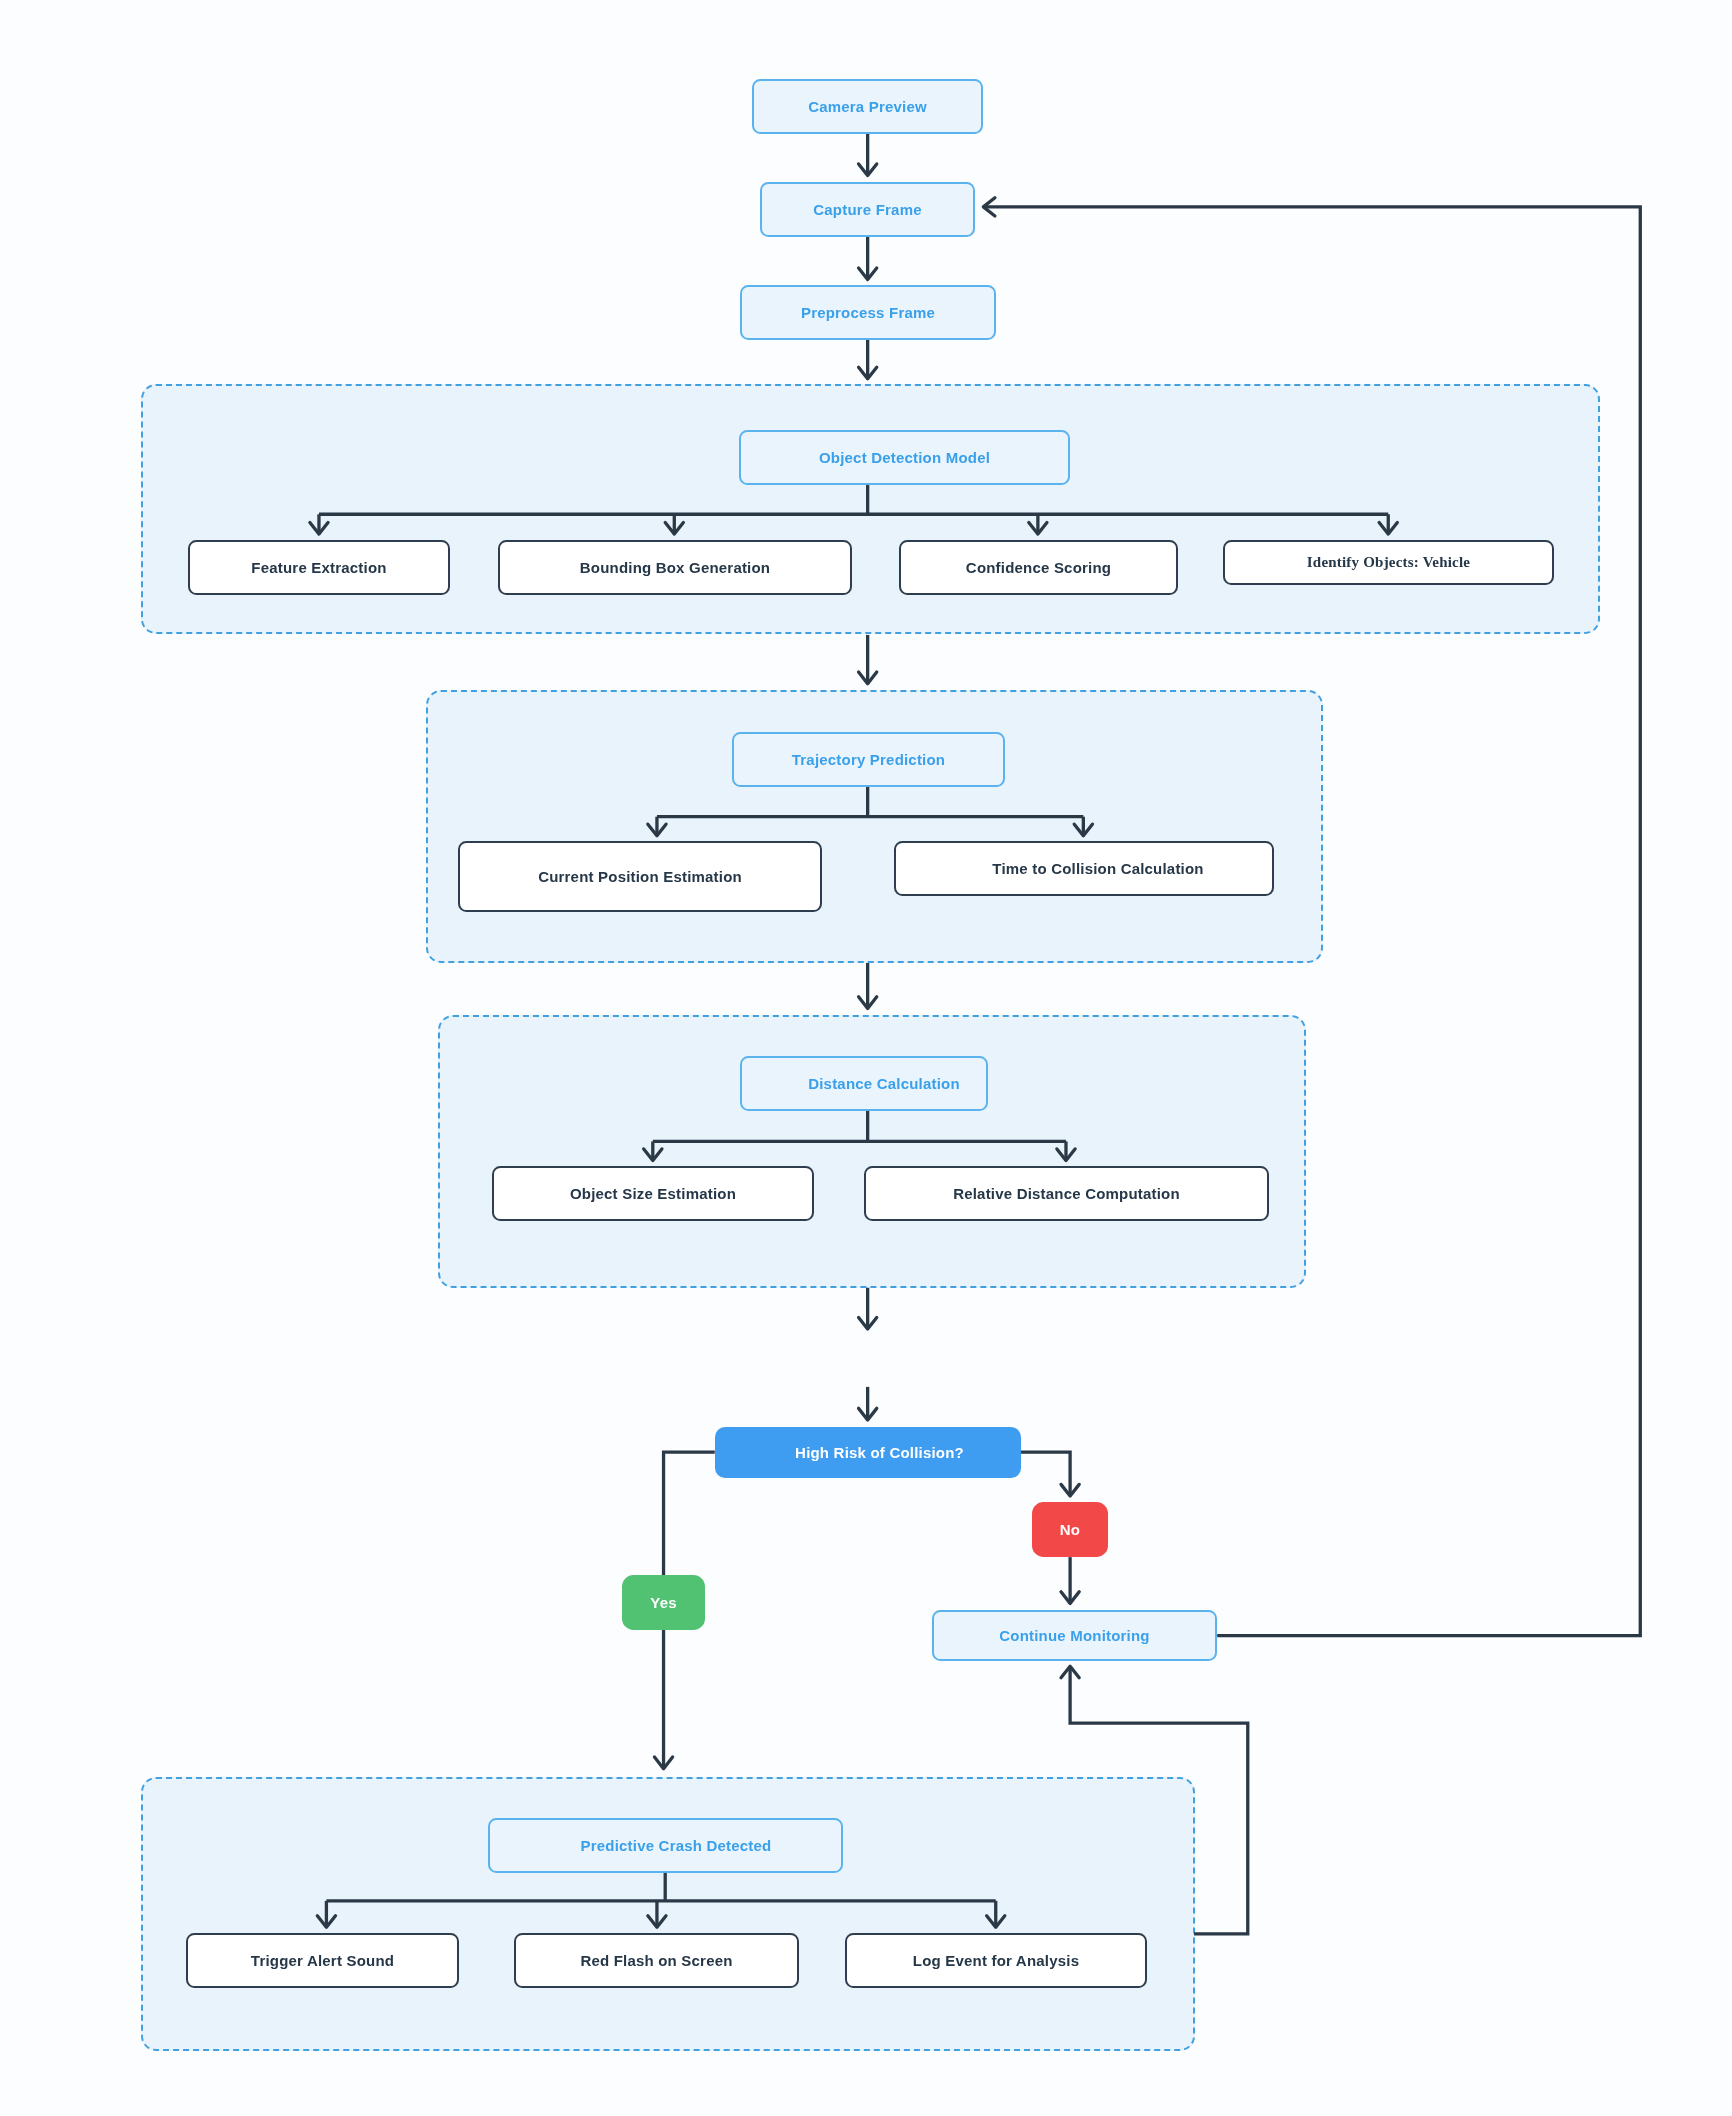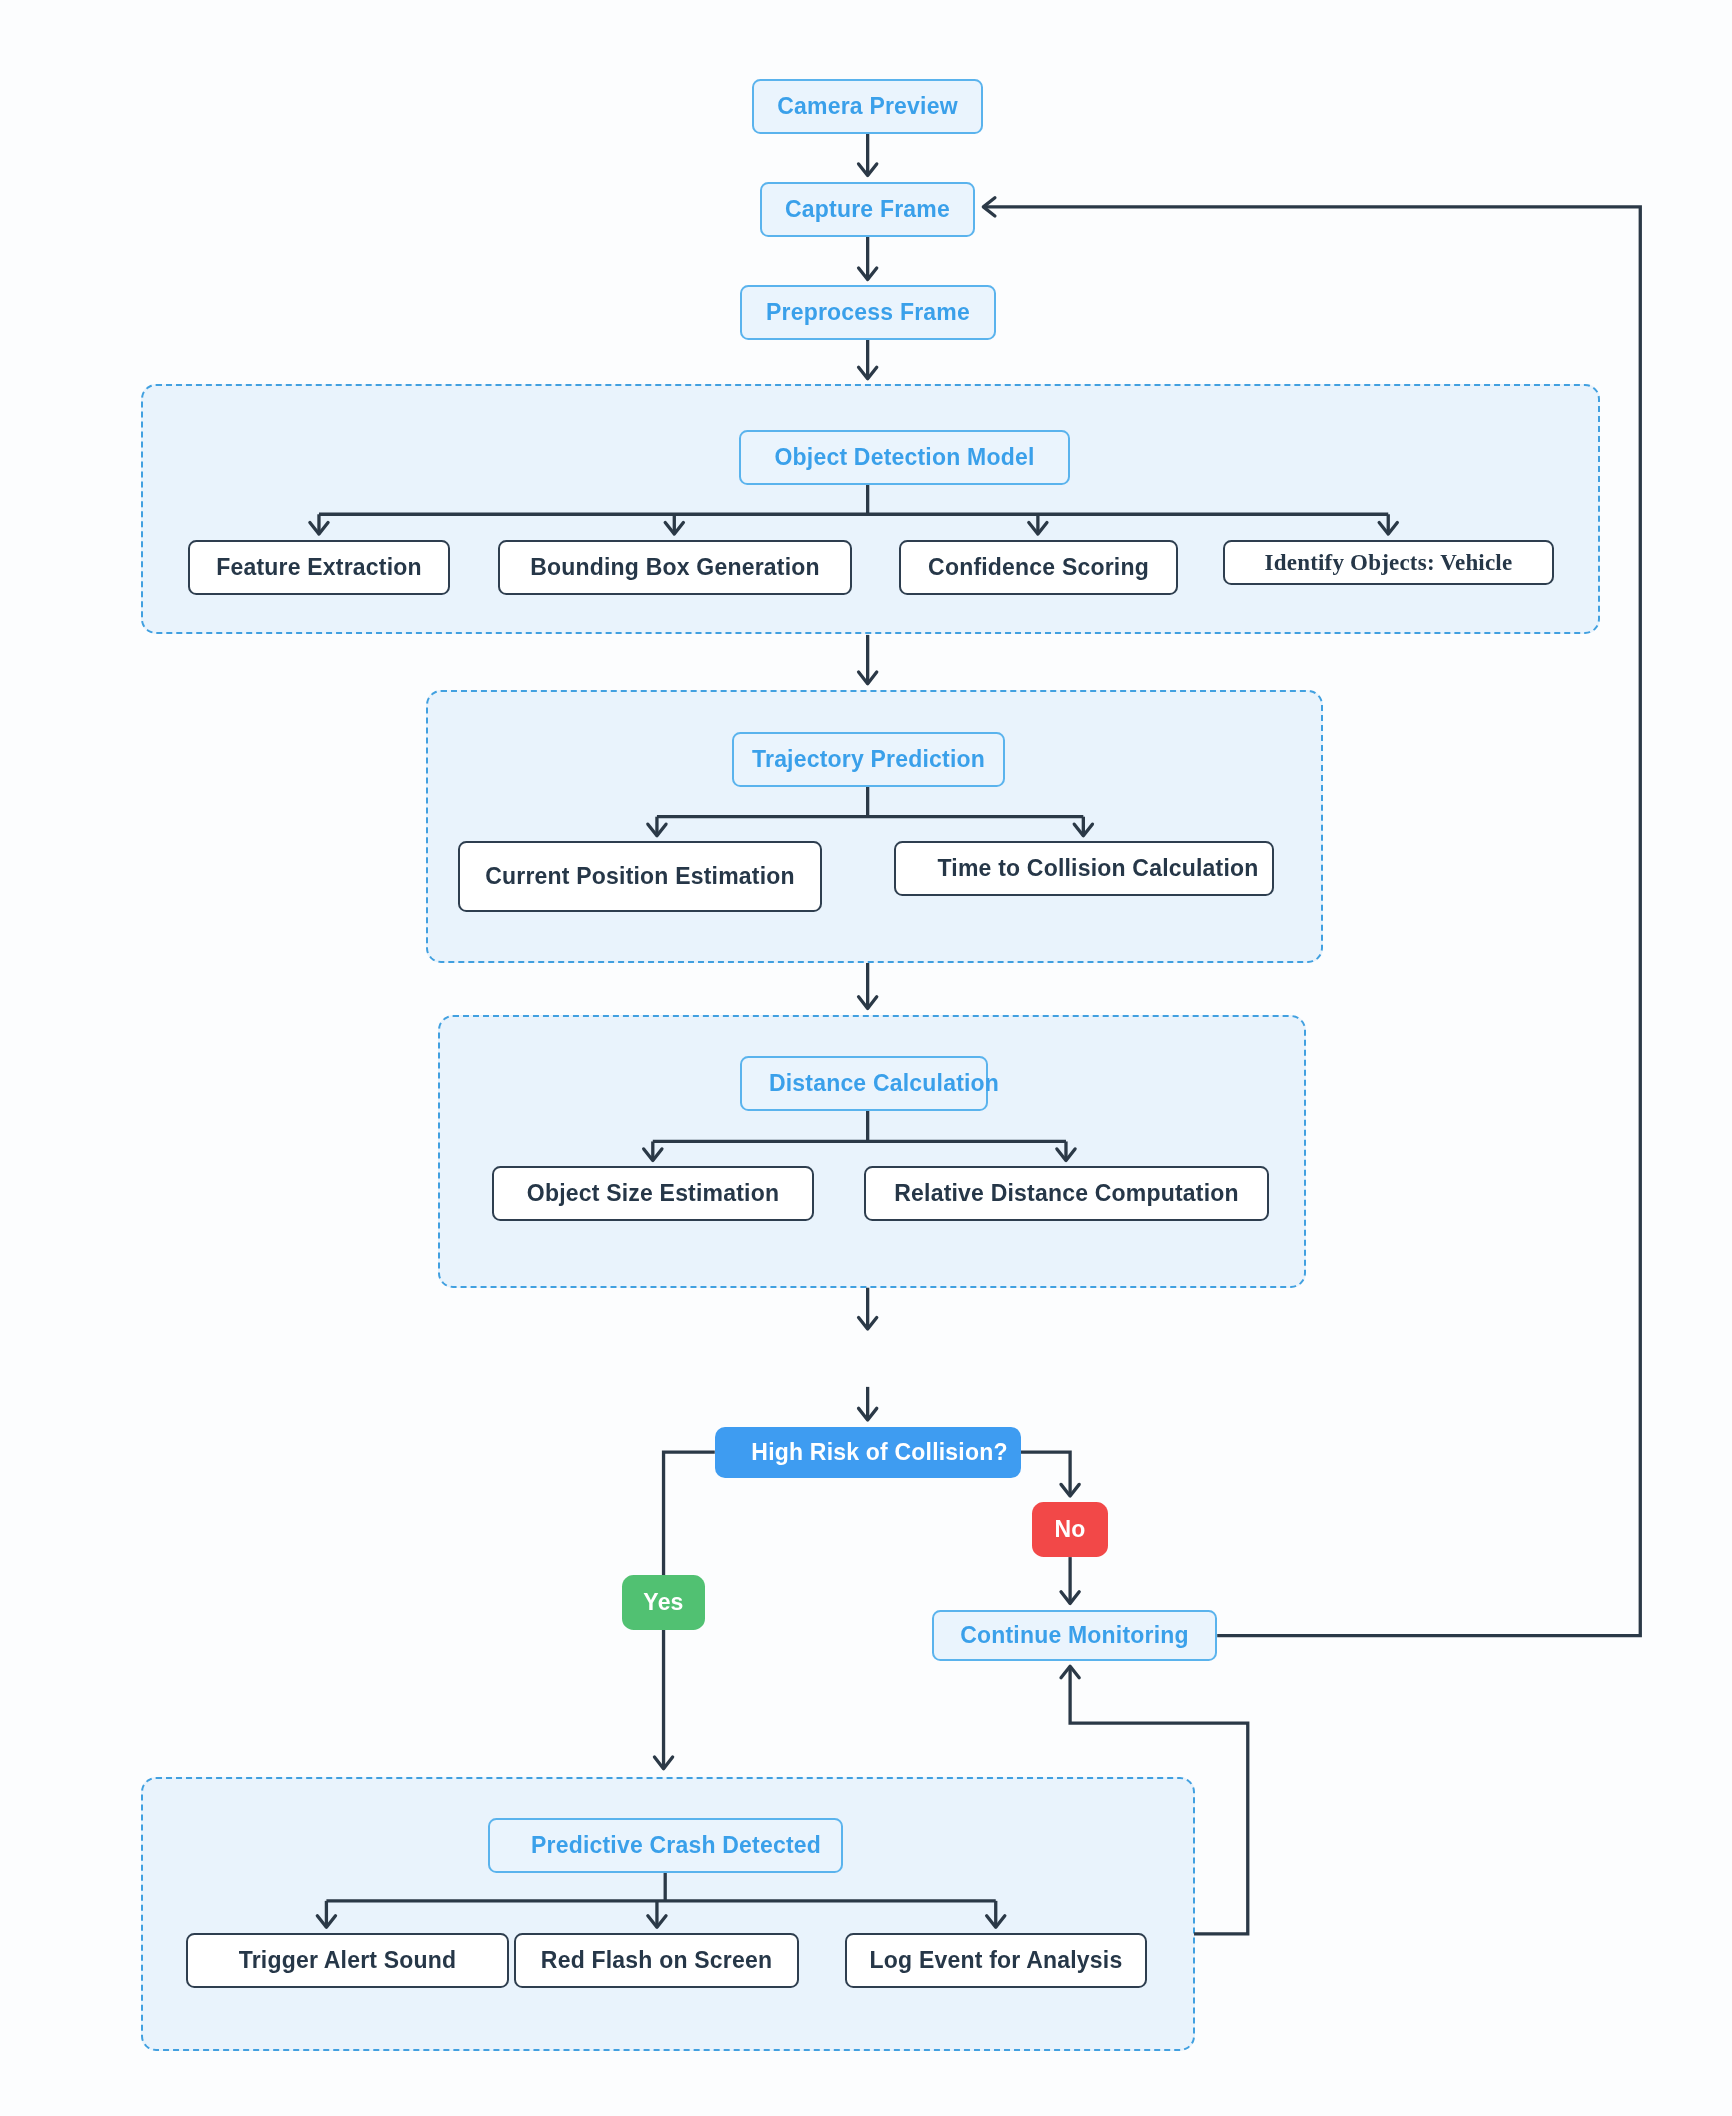--- a/index.html
+++ b/index.html
@@ -8,21 +8,21 @@
     font-family:"Liberation Sans",sans-serif;overflow:hidden;
   }
   .group{
     position:absolute;background:#e9f3fc;border:2.5px dashed #41a0e0;border-radius:15px;
     box-sizing:border-box;
   }
   .wires{position:absolute;left:0;top:0;}
   .node{
     position:absolute;display:flex;align-items:center;justify-content:center;
     box-sizing:border-box;white-space:nowrap;border-radius:8.3px;
-    font-size:23px;font-weight:700;letter-spacing:0.2px;
+    font-size:15px;font-weight:700;letter-spacing:0.2px;
   }
   .node.step{
     background:#eaf4fd;border:2.1px solid #5ab3ed;color:#3aa0ea;
   }
   .node.task{
     background:#ffffff;border:2.5px solid #2e3e4f;color:#263748;
   }
   .node.decision{
     background:#3e9cf1;color:#ffffff;border:none;border-radius:10px;
   }
@@ -119,20 +119,20 @@
   <div class="node decision" style="left:715px;top:1427px;width:306px;height:51px;padding-left:23px;">High Risk of Collision?</div>
 
   <div class="node badge yes" style="left:622px;top:1575px;width:83px;height:55px;">Yes</div>
 
   <div class="node badge no" style="left:1032px;top:1502px;width:76px;height:55px;">No</div>
 
   <div class="node step" style="left:932px;top:1610px;width:285px;height:51px;">Continue Monitoring</div>
 
   <div class="node step" style="left:488px;top:1818px;width:355px;height:55px;padding-left:21px;">Predictive Crash Detected</div>
 
-  <div class="node task" style="left:186px;top:1933px;width:323px;height:55px;">Trigger Alert Sound</div>
+  <div class="node task" style="left:186px;top:1933px;width:273px;height:55px;">Trigger Alert Sound</div>
 
   <div class="node task" style="left:514px;top:1933px;width:285px;height:55px;">Red Flash on Screen</div>
 
   <div class="node task" style="left:845px;top:1933px;width:302px;height:55px;">Log Event for Analysis</div>
 
 </div>
 
 
 </body></html>

